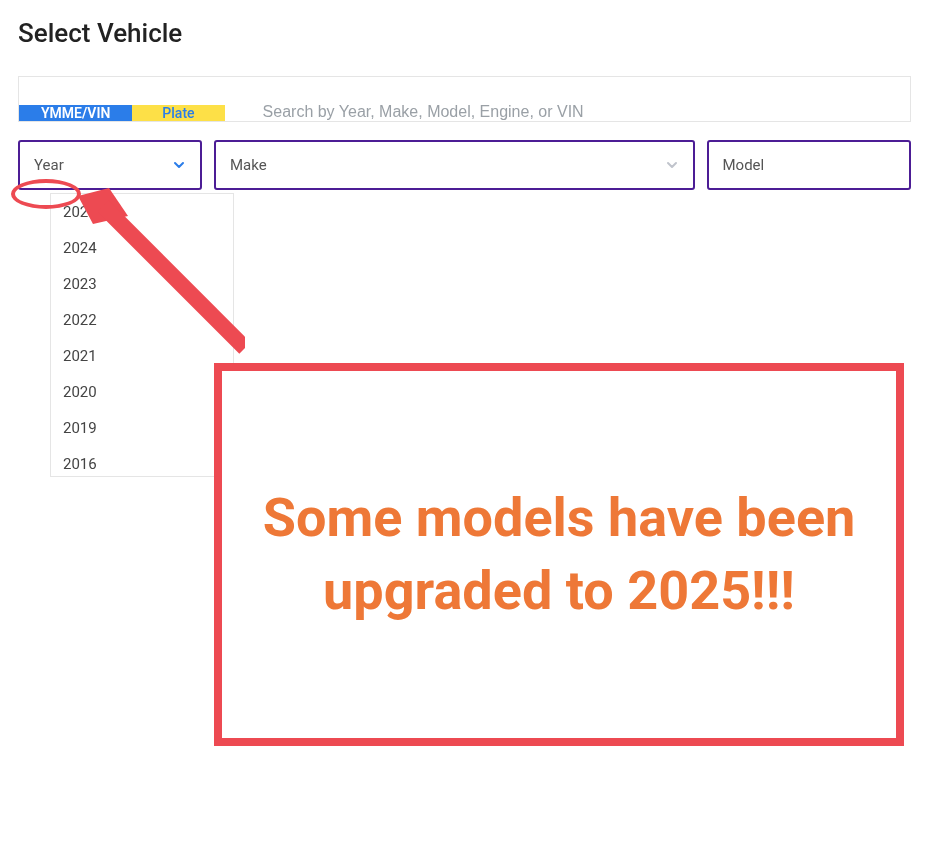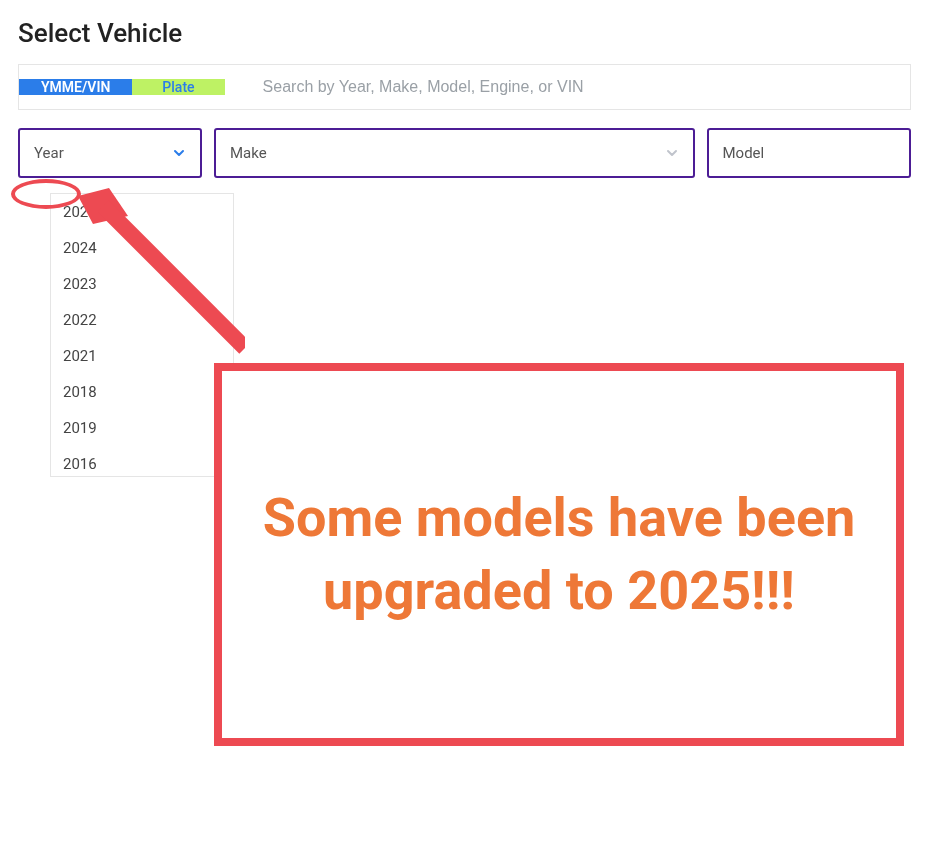--- a/index.html
+++ b/index.html
@@ -16,41 +16,41 @@
       overflow: hidden;
     }
     .page-title {
       font-size: 26px;
       font-weight: 500;
       color: #222;
       padding: 18px 12px 0 18px;
     }
     .top-bar {
       display: flex;
-      align-items: center;
+      align-items: flex-end;
       border: 1px solid #e5e5e5;
-      margin: 16px 18px 0 18px;
+      margin: 28px 18px 0 18px;
       height: 46px;
     }
     .tab {
       display: flex;
       align-items: center;
       justify-content: center;
       padding: 0 22px;
       font-size: 14px;
       font-weight: 600;
       cursor: pointer;
       white-space: nowrap;
     }
     .tab-active {
       background: #2b7de9;
       color: #fff;
     }
     .tab-inactive {
-      background: #bef264;
+      background: #fde047;
       color: #2b7de9;
       padding: 0 30px;
       font-weight: 500;
     }
     .search-area {
       flex: 1;
       display: flex;
       align-items: center;
     }
     .search-input {
@@ -207,21 +207,21 @@
   </div>
 </div>
 
 <div class="dropdown">
   <div class="dropdown-inner" id="year-dropdown-inner">
   <div class="year-option">2025</div>
       <div class="year-option">2024</div>
       <div class="year-option">2023</div>
       <div class="year-option">2022</div>
       <div class="year-option">2021</div>
-      <div class="year-option">2018</div>
+      <div class="year-option">2020</div>
       <div class="year-option">2019</div>
       <div class="year-option">2016</div>
     </div>
 </div>
 
 <div class="annotation-circle"></div>
 
 <svg class="annotation-arrow" viewBox="0 0 172 170">
   <defs></defs>
   <polygon points="5,8 36,0 55,28 20,36" fill="#ed4a52"></polygon>

